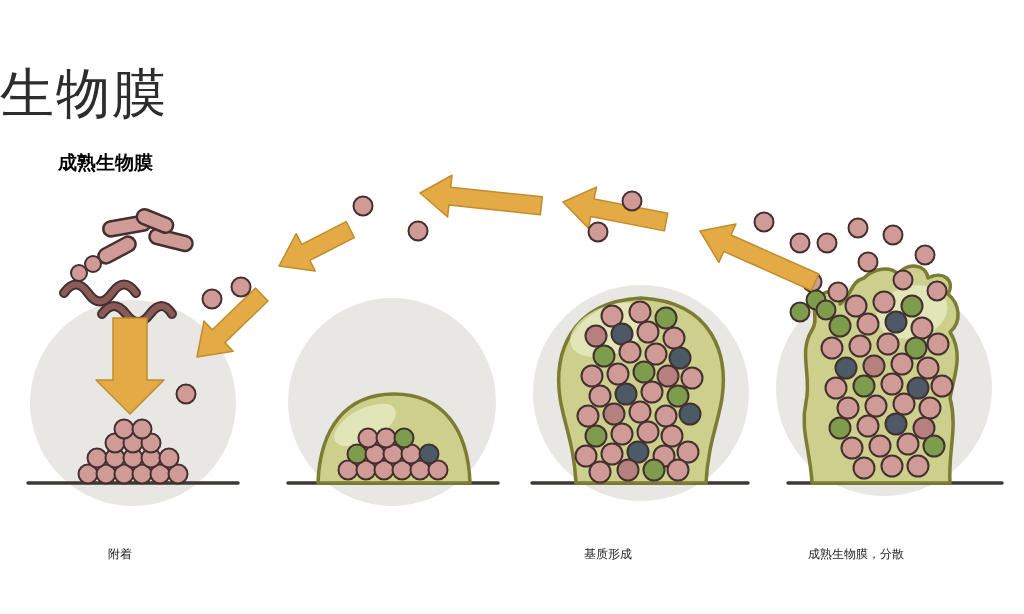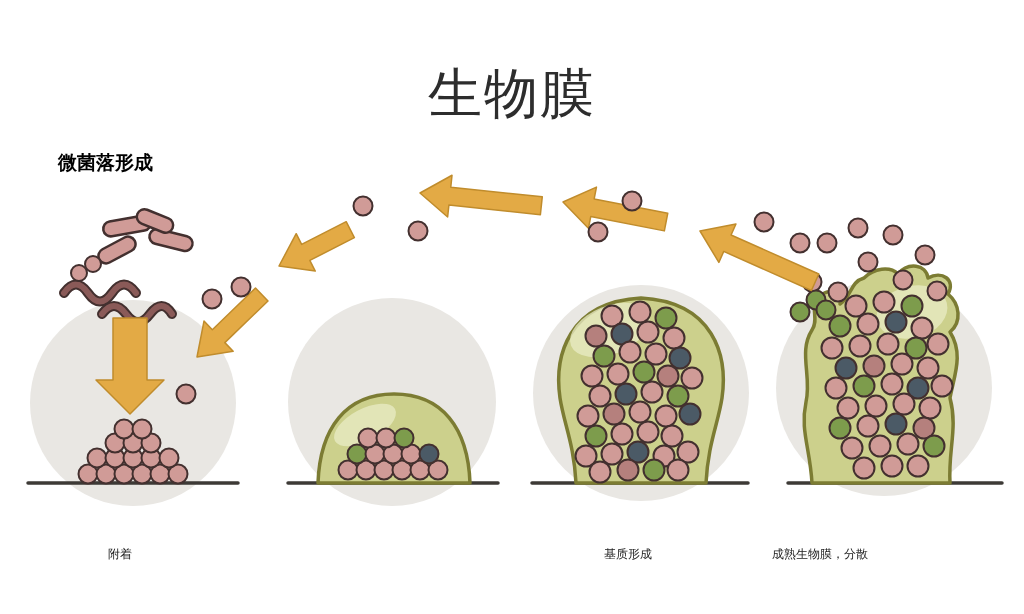--- a/index.html
+++ b/index.html
@@ -1,21 +1,21 @@
 <!DOCTYPE html>
 <html style="--background: #ffffff; --title_text: #2d2d2d; --label_text: #1c1c1c; --arrow_gold: #e3aa45; --arrow_outline: #c08c2c; --cell_pink: #d09b97; --cell_pink_dark: #b5807d; --cell_green: #7d9c4c; --cell_dark: #4b5a66; --cell_outline: #43302f; --matrix_fill: #ccd08c; --matrix_highlight: #eaecc6; --matrix_outline: #7c7c33; --ground_line: #3d3a36; --stage_circle_bg: #e9e7e3; --worm: #8a5a58;"><head>
 <meta charset="utf-8">
 <style>
   html,body{margin:0;padding:0;background:#fff;}
   .canvas{
     position:relative;width:1024px;height:614px;background:var(--background,#fff);
     font-family:"Liberation Sans","DejaVu Sans",sans-serif;overflow:hidden;
   }
   .title{
-    position:absolute;left:0;right:0;top:58px;text-align:center;
+    position:absolute;left:0;right:0;top:58px;text-align:left;
     font-size:54px;font-weight:400;letter-spacing:2px;color:var(--title_text,#2d2d2d);
   }
   .top-label{
     position:absolute;left:58px;top:150px;font-size:19px;font-weight:700;color:#000;
   }
   .stage-label{
     position:absolute;top:546px;transform:translateX(-50%);
     font-size:12px;color:var(--label_text,#1c1c1c);white-space:nowrap;
   }
   .scene{position:absolute;left:0;top:0;}
@@ -31,21 +31,21 @@
   .worm-o{fill:none;stroke:var(--cell_outline,#43302f);stroke-width:10;stroke-linecap:round;}
   .worm{fill:none;stroke:var(--worm,#8a5a58);stroke-width:6;stroke-linecap:round;}
   .arrow{fill:var(--arrow_gold,#e3aa45);stroke:var(--arrow_outline,#c08c2c);stroke-width:1.5;stroke-linejoin:round;}
 </style>
 </head>
 <body>
 
 <div class="canvas">
 
   <div class="title">生物膜</div>
-  <div class="top-label">微菌落形成</div>
+  <div class="top-label">成熟生物膜</div>
 
   <svg class="scene" width="1024" height="614" viewBox="0 0 1024 614">
 
     <g>
       <circle class="bgc" cx="133" cy="403" r="103"></circle>
       <circle class="bgc" cx="392" cy="402" r="104"></circle>
       <circle class="bgc" cx="641" cy="393" r="108"></circle>
       <circle class="bgc" cx="884" cy="388" r="108"></circle>
     </g>
 
@@ -232,16 +232,16 @@
         <circle class="cp" cx="632" cy="201" r="9.5"></circle>
       <circle class="cp" cx="764" cy="222" r="9.5"></circle>
         <circle class="cp" cx="800" cy="243" r="9.5"></circle>
       <circle class="cp" cx="212" cy="299" r="9.5"></circle>
         <circle class="cp" cx="241" cy="287" r="9.5"></circle>
       <circle class="cp" cx="186" cy="394" r="9.5"></circle>
     </g>
   </svg>
 
   <div class="stage-label" style="left:120px">附着</div>
-  <div class="stage-label" style="left:628px">基质形成</div>
-  <div class="stage-label" style="left:820px">成熟生物膜，分散</div>
+  <div class="stage-label" style="left:608px">基质形成</div>
+  <div class="stage-label" style="left:856px">成熟生物膜，分散</div>
 
 </div>
 
 </body></html>

